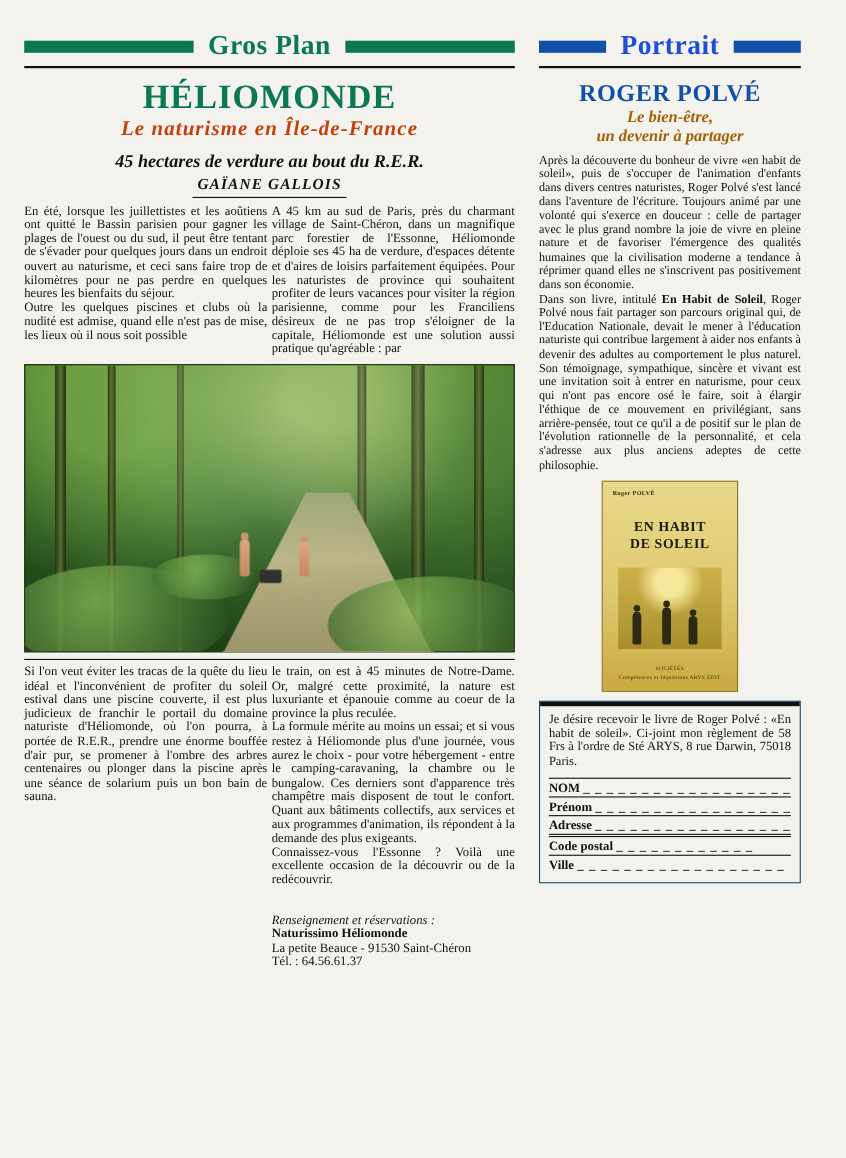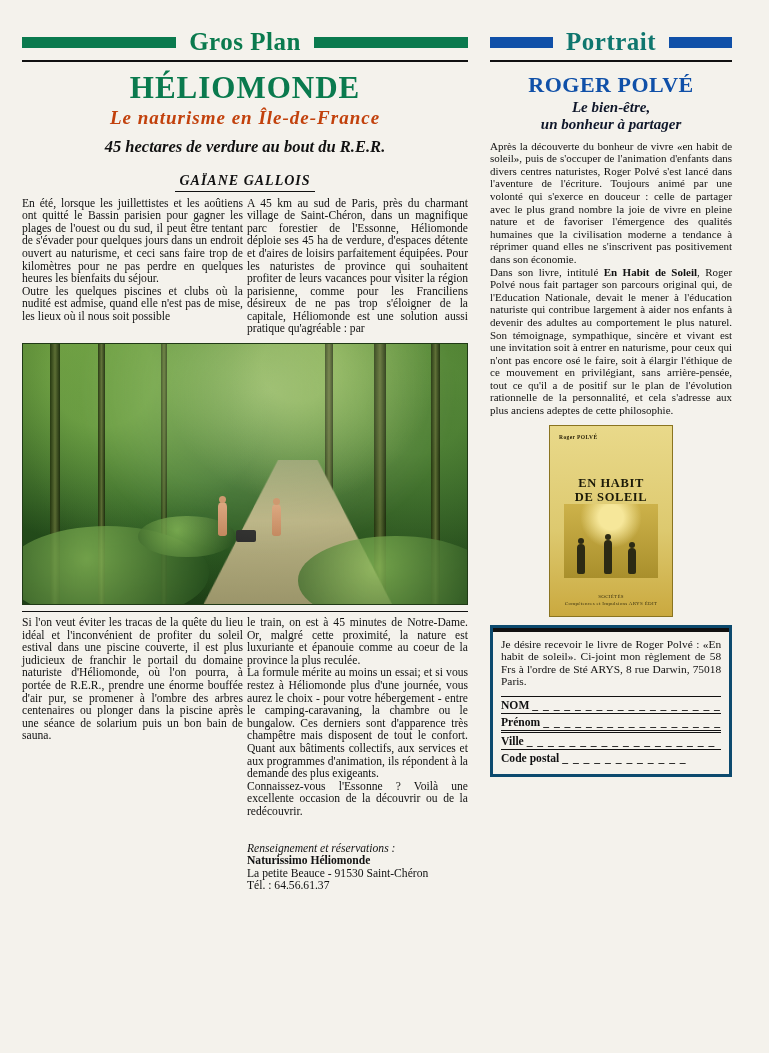--- a/index.html
+++ b/index.html
@@ -48,21 +48,21 @@
   .sec-rule.blue { background: #1050a8; }
   .sec-title {
     font-family: "Liberation Serif", serif;
     font-weight: bold;
     font-size: 25px;
     letter-spacing: 0.5px;
     color: #0a7a4e;
     white-space: nowrap;
     padding: 0 7px;
   }
-  .sec-title.blue { color: #0f766e; }
+  .sec-title.blue { color: #1d4ed8; }
   .headrule-bottom {
     height: 2px;
     background: #111;
     margin: 3px 0 10px 0;
   }
 
   
   .title-main {
     text-align: center;
     font-weight: bold;
@@ -80,21 +80,21 @@
     color: #c2410c;
     letter-spacing: 1px;
     margin-bottom: 8px;
   }
   .title-kicker {
     text-align: center;
     font-weight: bold;
     font-style: italic;
     font-size: 16.5px;
     color: #111;
-    margin-bottom: 16px;
+    margin-bottom: 4px;
   }
   .byline {
     text-align: center;
     font-weight: bold;
     font-style: italic;
     font-size: 14px;
     letter-spacing: 1px;
     margin-bottom: 6px;
   }
   .byline .rule {
@@ -201,21 +201,21 @@
     font-size: 22px;
     color: #1050a8;
     letter-spacing: 0.5px;
     margin: 8px 0 1px 0;
   }
   .r-sub {
     text-align: center;
     font-weight: bold;
     font-style: italic;
     font-size: 15px;
-    color: #0f172a;
+    color: #a16207;
     line-height: 1.12;
     margin-bottom: 7px;
   }
   .r-body p {
     font-size: 11px;
     line-height: 12.6px;
     text-align: justify;
     margin: 0;
   }
 
@@ -232,21 +232,21 @@
   .book-author {
     position: absolute;
     top: 8px; left: 9px;
     font-size: 5.5px;
     font-weight: bold;
     letter-spacing: .4px;
     color: #2a2208;
   }
   .book-title {
     position: absolute;
-    top: 50px; left: 0; right: 0;
+    top: 34px; left: 0; right: 0;
     text-align: center;
     font-size: 12.5px;
     font-weight: bold;
     line-height: 1.15;
     letter-spacing: .6px;
     color: #1b1a08;
   }
   .book-art {
     position: absolute;
     top: 78px; left: 14px; right: 14px; height: 74px;
@@ -269,21 +269,21 @@
     bottom: 8px; left: 0; right: 0;
     text-align: center;
     font-size: 5px;
     letter-spacing: .3px;
     color: #3a3110;
     line-height: 1.5;
   }
 
   
   .coupon {
-    border: 3px solid #0c4a6e;
+    border: 1px solid #0c4a6e;
     padding: 6px 8px 8px 8px;
     margin-top: 8px;
   }
   .coupon-top {
     height: 4px;
     background: #111;
     margin: -6px -8px 6px -8px;
   }
   .coupon p {
     font-size: 11.4px;
@@ -385,21 +385,21 @@
       <div class="sec-head">
         <div class="sec-rule blue"></div>
         <div class="sec-title blue">Portrait</div>
         <div class="sec-rule blue"></div>
       </div>
       <div class="headrule-bottom"></div>
 
       <div class="r-title">ROGER POLVÉ</div>
       <div class="r-sub">
         <div>Le bien-être,</div>
-        <div>un bonheur à partager</div>
+        <div>un devenir à partager</div>
       </div>
 
       <div class="r-body">
         <p>Après la découverte du bonheur de vivre «en habit de soleil», puis de s'occuper de l'animation d'enfants dans divers centres naturistes, Roger Polvé s'est lancé dans l'aventure de l'écriture. Toujours animé par une volonté qui s'exerce en douceur : celle de partager avec le plus grand nombre la joie de vivre en pleine nature et de favoriser l'émergence des qualités humaines que la civilisation moderne a tendance à réprimer quand elles ne s'inscrivent pas positivement dans son économie.</p>
         <p><span>Dans son livre, intitulé </span><span class="bd">En Habit de Soleil</span><span>, Roger Polvé nous fait partager son parcours original qui, de l'Education Nationale, devait le mener à l'éducation naturiste qui contribue largement à aider nos enfants à devenir des adultes au comportement le plus naturel. Son témoignage, sympathique, sincère et vivant est une invitation soit à entrer en naturisme, pour ceux qui n'ont pas encore osé le faire, soit à élargir l'éthique de ce mouvement en privilégiant, sans arrière-pensée, tout ce qu'il a de positif sur le plan de l'évolution rationnelle de la personnalité, et cela s'adresse aux plus anciens adeptes de cette philosophie.</span></p>
       </div>
 
       <div class="book">
         <div class="book-author">Roger POLVÉ</div>
         <div class="book-title">
@@ -423,27 +423,31 @@
 
         <div class="cfield">
           <span>NOM</span>
           <span class="dots">_ _ _ _ _ _ _ _ _ _ _ _ _ _ _ _ _ _</span>
         </div>
         <div class="cfield">
           <span>Prénom</span>
           <span class="dots">_ _ _ _ _ _ _ _ _ _ _ _ _ _ _ _ _</span>
         </div>
         <div class="cfield">
+          <span>Adresse</span>
+          <span class="dots">_ _ _ _ _ _ _ _ _ _ _ _ _ _ _ _ _</span>
+        </div>
+        <div class="cfield">
           <span></span>
           <span class="dots"></span>
         </div>
         <div class="cfield">
+          <span>Code postal</span>
+          <span class="dots">_ _ _ _ _ _ _ _ _ _ _ _</span>
+        </div>
+        <div class="cfield">
           <span>Ville</span>
           <span class="dots">_ _ _ _ _ _ _ _ _ _ _ _ _ _ _ _ _ _</span>
-        </div>
-        <div class="cfield">
-          <span>Code postal</span>
-          <span class="dots">_ _ _ _ _ _ _ _ _ _ _ _</span>
         </div>
       </div>
     </div>
   </div>
 </div>
 
 </body></html>

